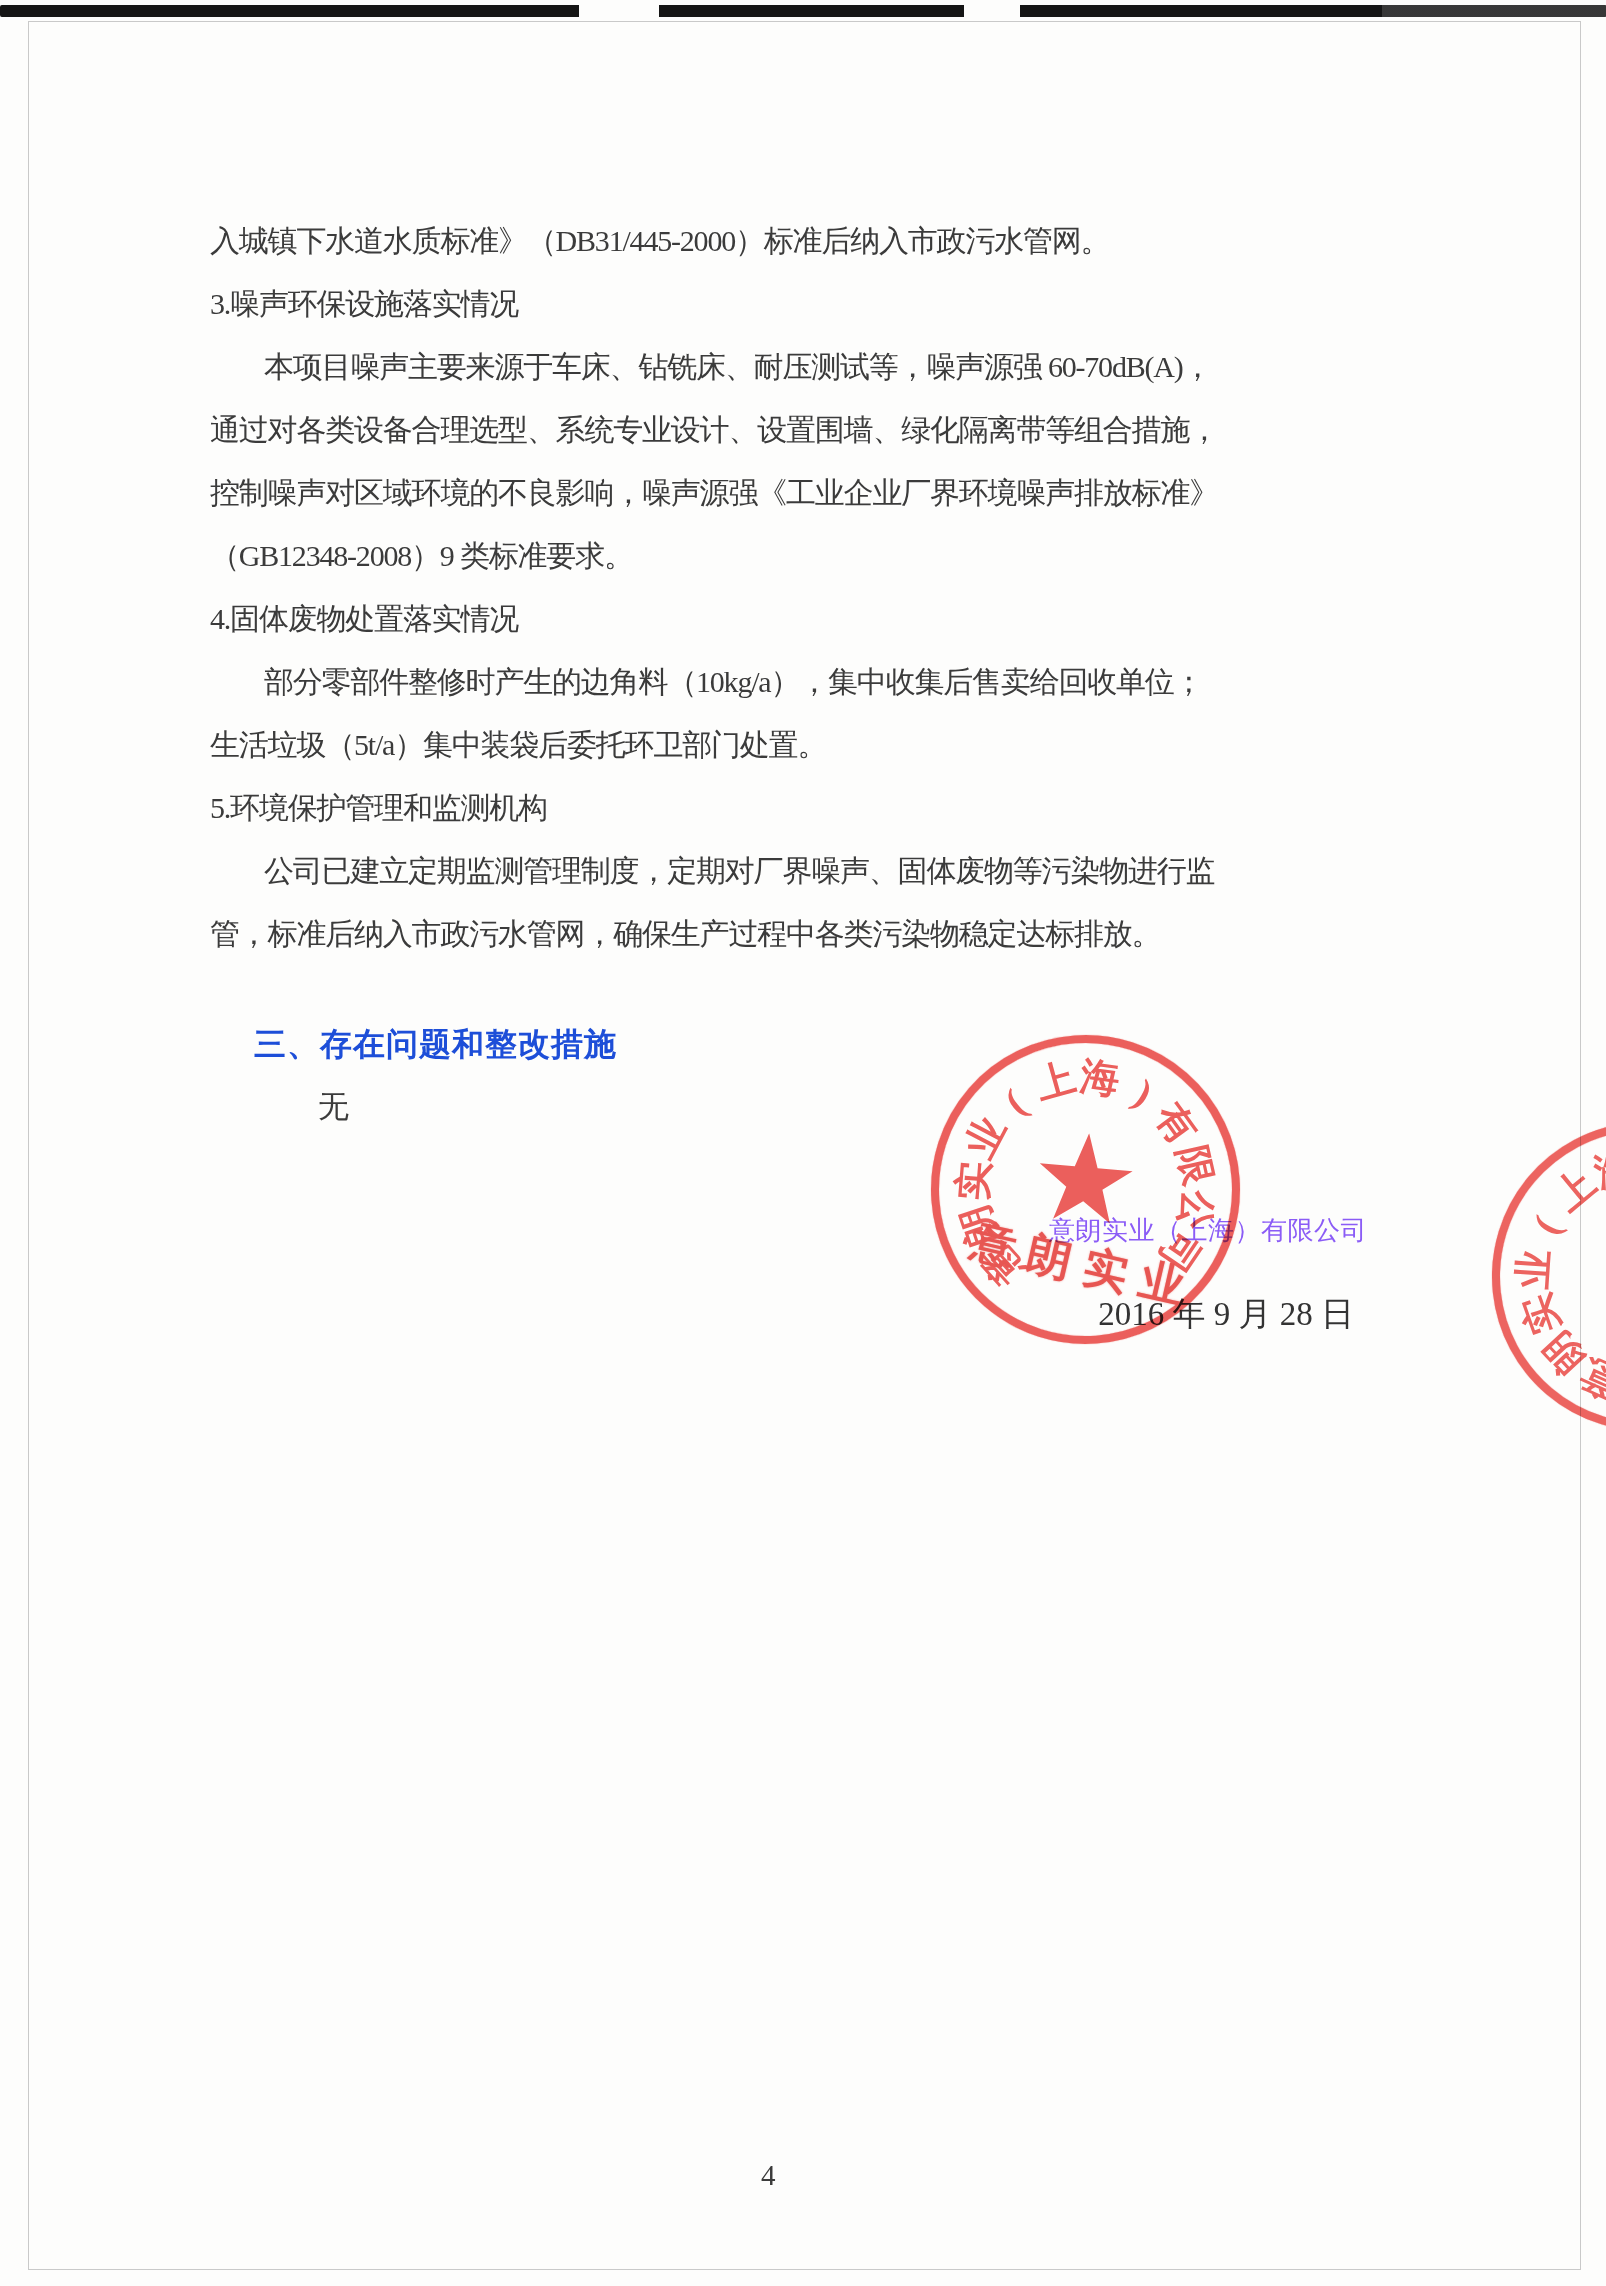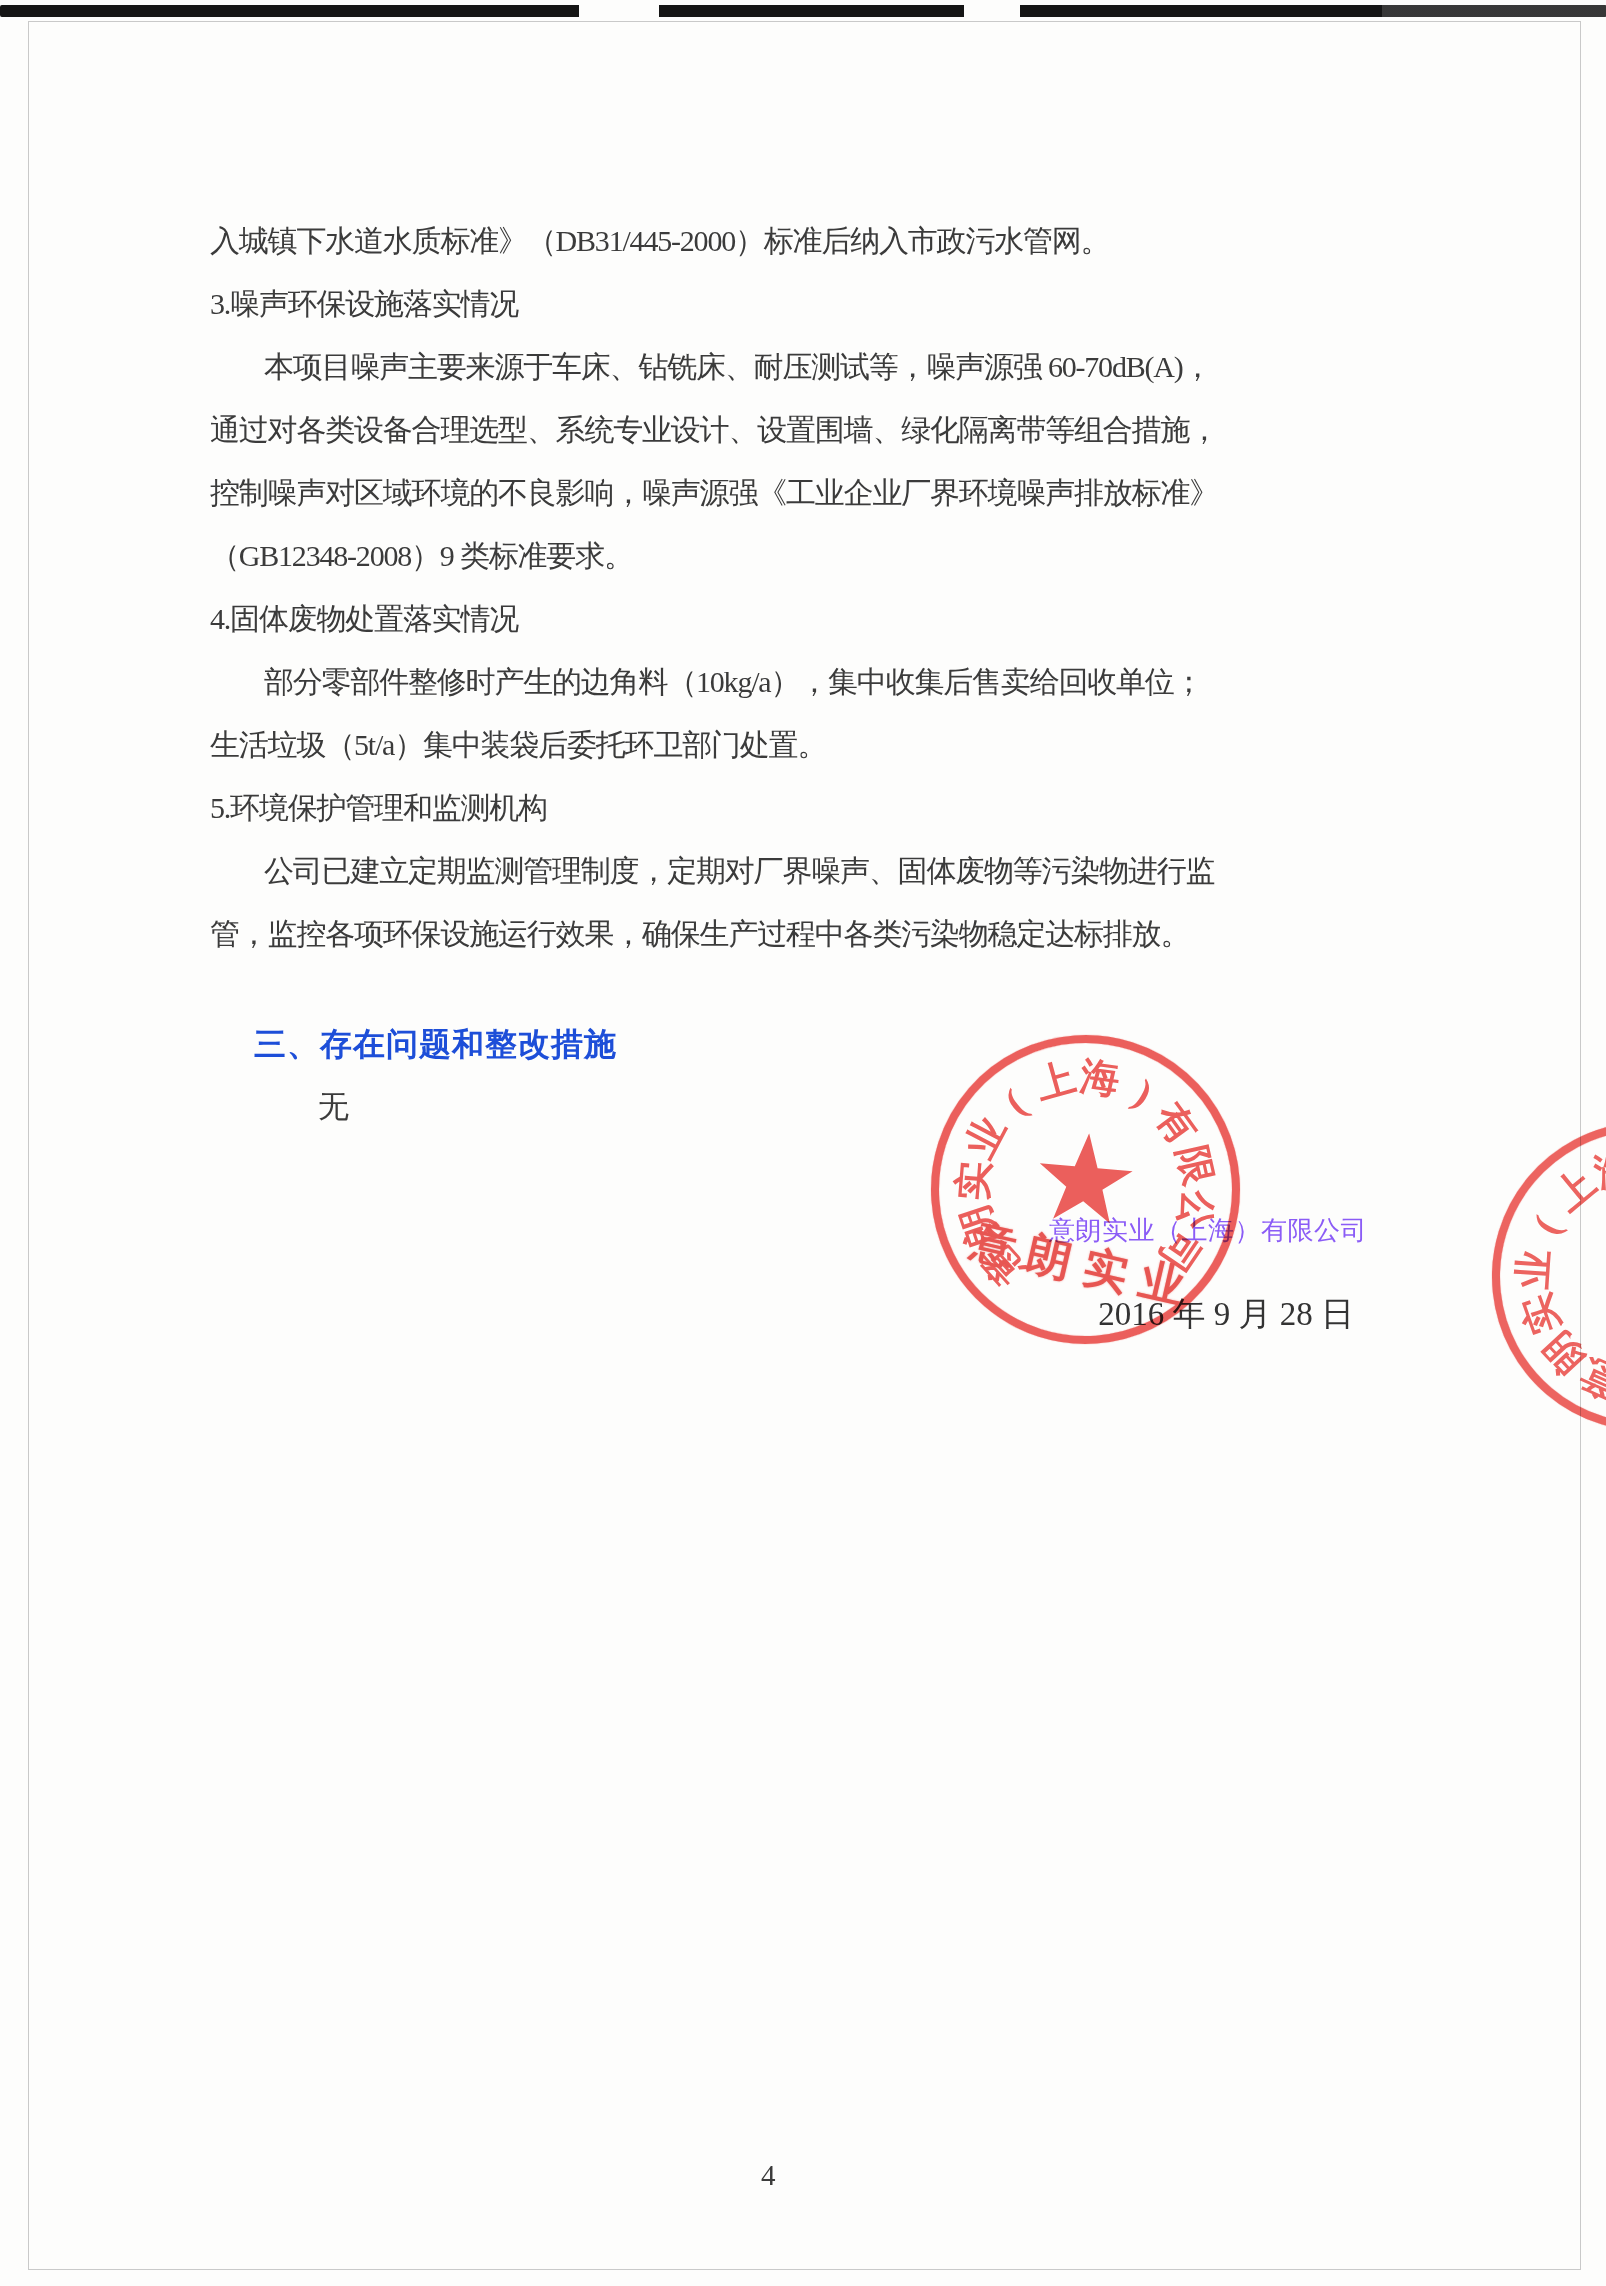--- a/index.html
+++ b/index.html
@@ -155,21 +155,21 @@
         <div class="line">3.噪声环保设施落实情况</div>
         <div class="line indent">本项目噪声主要来源于车床、钻铣床、耐压测试等，噪声源强 60-70dB(A)，</div>
         <div class="line">通过对各类设备合理选型、系统专业设计、设置围墙、绿化隔离带等组合措施，</div>
         <div class="line">控制噪声对区域环境的不良影响，噪声源强《工业企业厂界环境噪声排放标准》</div>
         <div class="line">（GB12348-2008）9 类标准要求。</div>
         <div class="line">4.固体废物处置落实情况</div>
         <div class="line indent">部分零部件整修时产生的边角料（10kg/a），集中收集后售卖给回收单位；</div>
         <div class="line">生活垃圾（5t/a）集中装袋后委托环卫部门处置。</div>
         <div class="line">5.环境保护管理和监测机构</div>
         <div class="line indent">公司已建立定期监测管理制度，定期对厂界噪声、固体废物等污染物进行监</div>
-        <div class="line">管，监控各项环保设施运行效果，确保生产过程中各类污染物稳定达标排放。</div>
+        <div class="line">管，标准后纳入市政污水管网，确保生产过程中各类污染物稳定达标排放。</div>
       </div>
     <div class="section-heading">三、存在问题和整改措施</div>
     <div class="section-answer">无</div>
   </main>
 
   <div class="sig-company">意朗实业（上海）有限公司</div>
   <div class="sig-date">2016 年 9 月 28 日</div>
 
   <div class="seal seal-main">
     <div class="seal-ring"></div>

